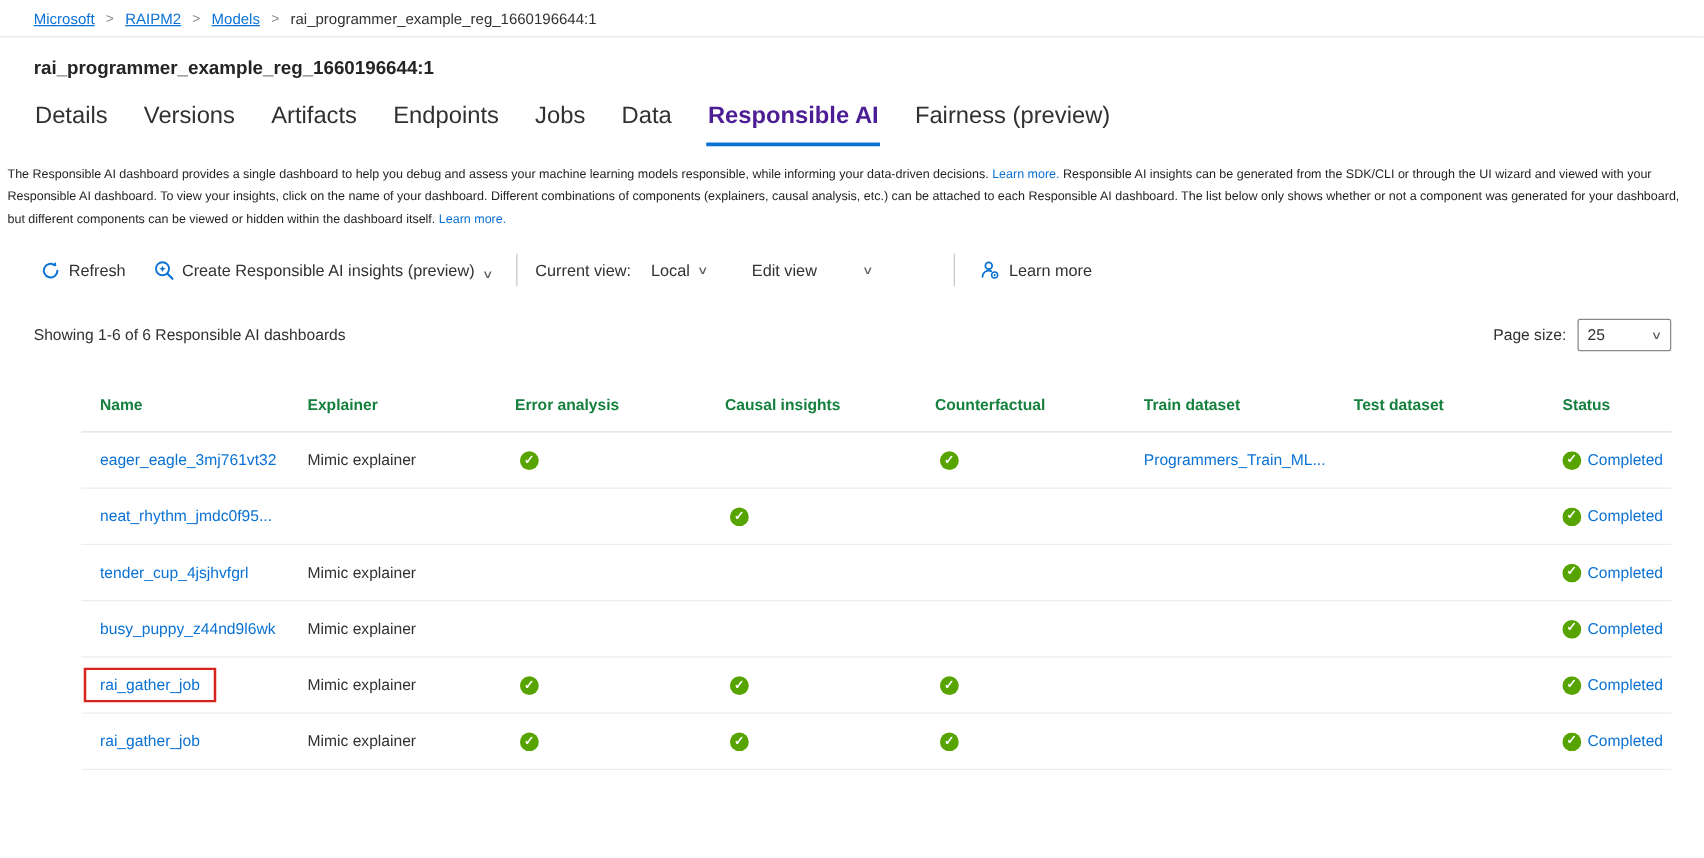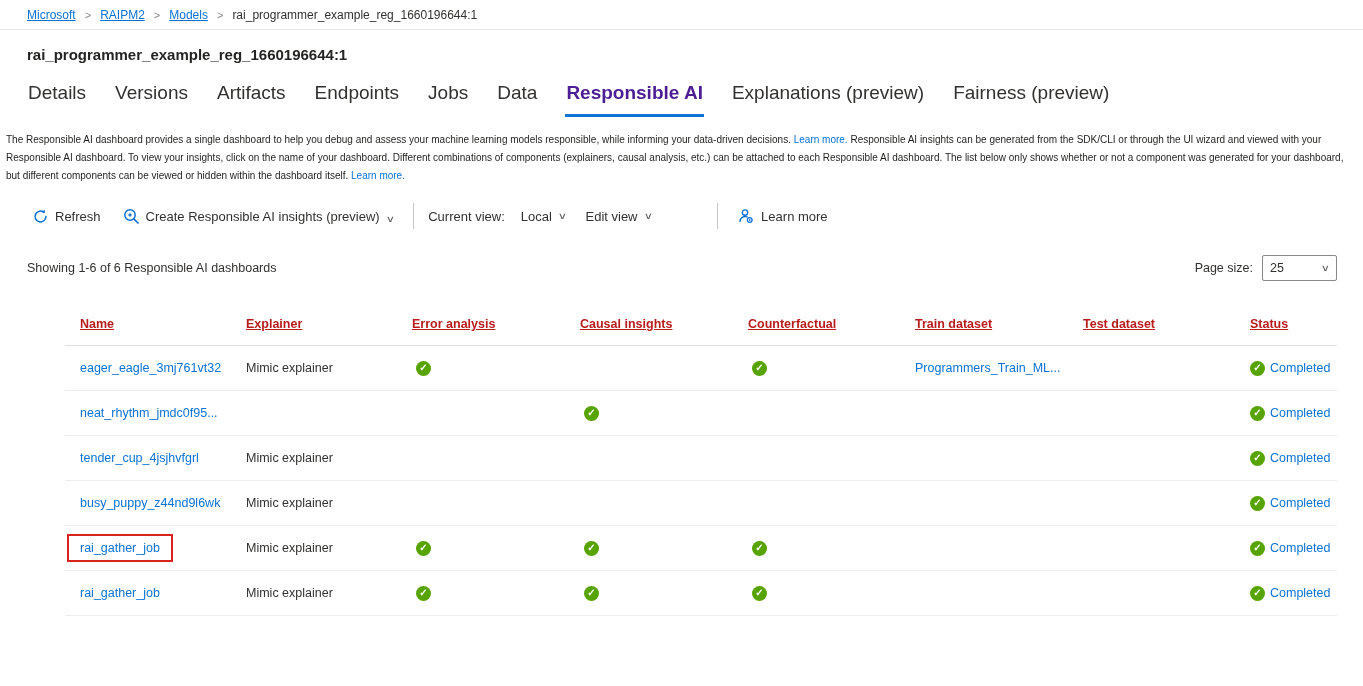--- a/index.html
+++ b/index.html
@@ -48,21 +48,21 @@
   .select { display:flex; align-items:center; justify-content:space-between;
     border:1px solid #8a8886; border-radius:2px; width:75px; height:26px;
     padding:0 7px; font-size:12.5px; cursor:pointer; background:#fff; }
 
   
   .table { margin:22px 26px 0 65px; font-size:12.5px; }
   .thead, .trow { display:grid;
     grid-template-columns:166px 166px 168px 168px 167px 168px 167px auto;
     align-items:center; }
   .thead { height:43px; border-bottom:1px solid #e1dfdd; }
-  .th-cell { font-weight:bold; color:#b91c1c; padding-left:15px; cursor:pointer; white-space:nowrap;text-decoration:underline; }
+  .th-cell { font-weight:bold; color:#15803d; padding-left:15px; cursor:pointer; white-space:nowrap; }
   .trow { height:45px; border-bottom:1px solid var(--row-border); }
   .cell { padding-left:15px; white-space:nowrap; overflow:hidden; }
   .check { width:15px; height:15px; border-radius:50%; background:var(--success-green);
     color:#fff; font-size:10px; font-weight:bold; display:inline-flex;
     align-items:center; justify-content:center; line-height:1; }
   .check-cell { padding-left:19px; }
   .status-cell { display:flex; align-items:center; }
   .status-cell .check { margin-right:5px; flex:none; }
   .redbox-wrap { display:inline-block; }
   .redbox-wrap.red-box { border:2px solid var(--annotation-red); padding:5px 11px; margin-left:-13px; }
@@ -85,21 +85,20 @@
   <h1 class="page-title">rai_programmer_example_reg_1660196644:1</h1>
 
   <div class="tabs" id="tabs">
       <div class="tab">Details</div>
       <div class="tab">Versions</div>
       <div class="tab">Artifacts</div>
       <div class="tab">Endpoints</div>
       <div class="tab">Jobs</div>
       <div class="tab">Data</div>
       <div class="tab active">Responsible AI</div>
-      <div class="tab">Explanations (preview)</div>
       <div class="tab">Fairness (preview)</div>
     </div>
 
   <p class="description"><span>The Responsible AI dashboard provides a single dashboard to help you debug and assess your machine learning models responsible, while informing your data-driven decisions.</span> <a class="link">Learn more.</a> <span>Responsible AI insights can be generated from the SDK/CLI or through the UI wizard and viewed with your Responsible AI dashboard. To view your insights, click on the name of your dashboard. Different combinations of components (explainers, causal analysis, etc.) can be attached to each Responsible AI dashboard. The list below only shows whether or not a component was generated for your dashboard, but different components can be viewed or hidden within the dashboard itself.</span> <a class="link">Learn more.</a></p>
 
   <div class="toolbar">
     <button class="tb-btn">
       <span class="tb-icon">
         <svg width="15" height="15" viewBox="0 0 16 16">
             <path d="M13.8 8a5.8 5.8 0 1 1-2.2-4.55" fill="none" stroke="#0b72d4" stroke-width="1.7" stroke-linecap="round"></path>
@@ -118,21 +117,21 @@
       </span>
       <span>Create Responsible AI insights (preview)</span>
       <span class="chev">∨</span>
     </button>
     <span class="v-divider"></span>
     <span class="tb-label">Current view:</span>
     <button class="tb-btn">
       <span>Local</span>
       <span class="chev">∨</span>
     </button>
-    <button class="tb-btn" style="margin-left:8px;">
+    <button class="tb-btn" style="margin-left:24px;gap:30px;">
       <span>Edit view</span>
       <span class="chev">∨</span>
     </button>
     <span class="gap"></span>
     <span class="v-divider"></span>
     <button class="tb-btn">
       <span class="tb-icon">
         <svg width="16" height="16" viewBox="0 0 16 16">
             <circle cx="7" cy="4.6" r="2.7" fill="none" stroke="#0b72d4" stroke-width="1.4"></circle>
             <path d="M2 13.5 a5 5 0 0 1 7 -4.6" fill="none" stroke="#0b72d4" stroke-width="1.4" stroke-linecap="round"></path>

